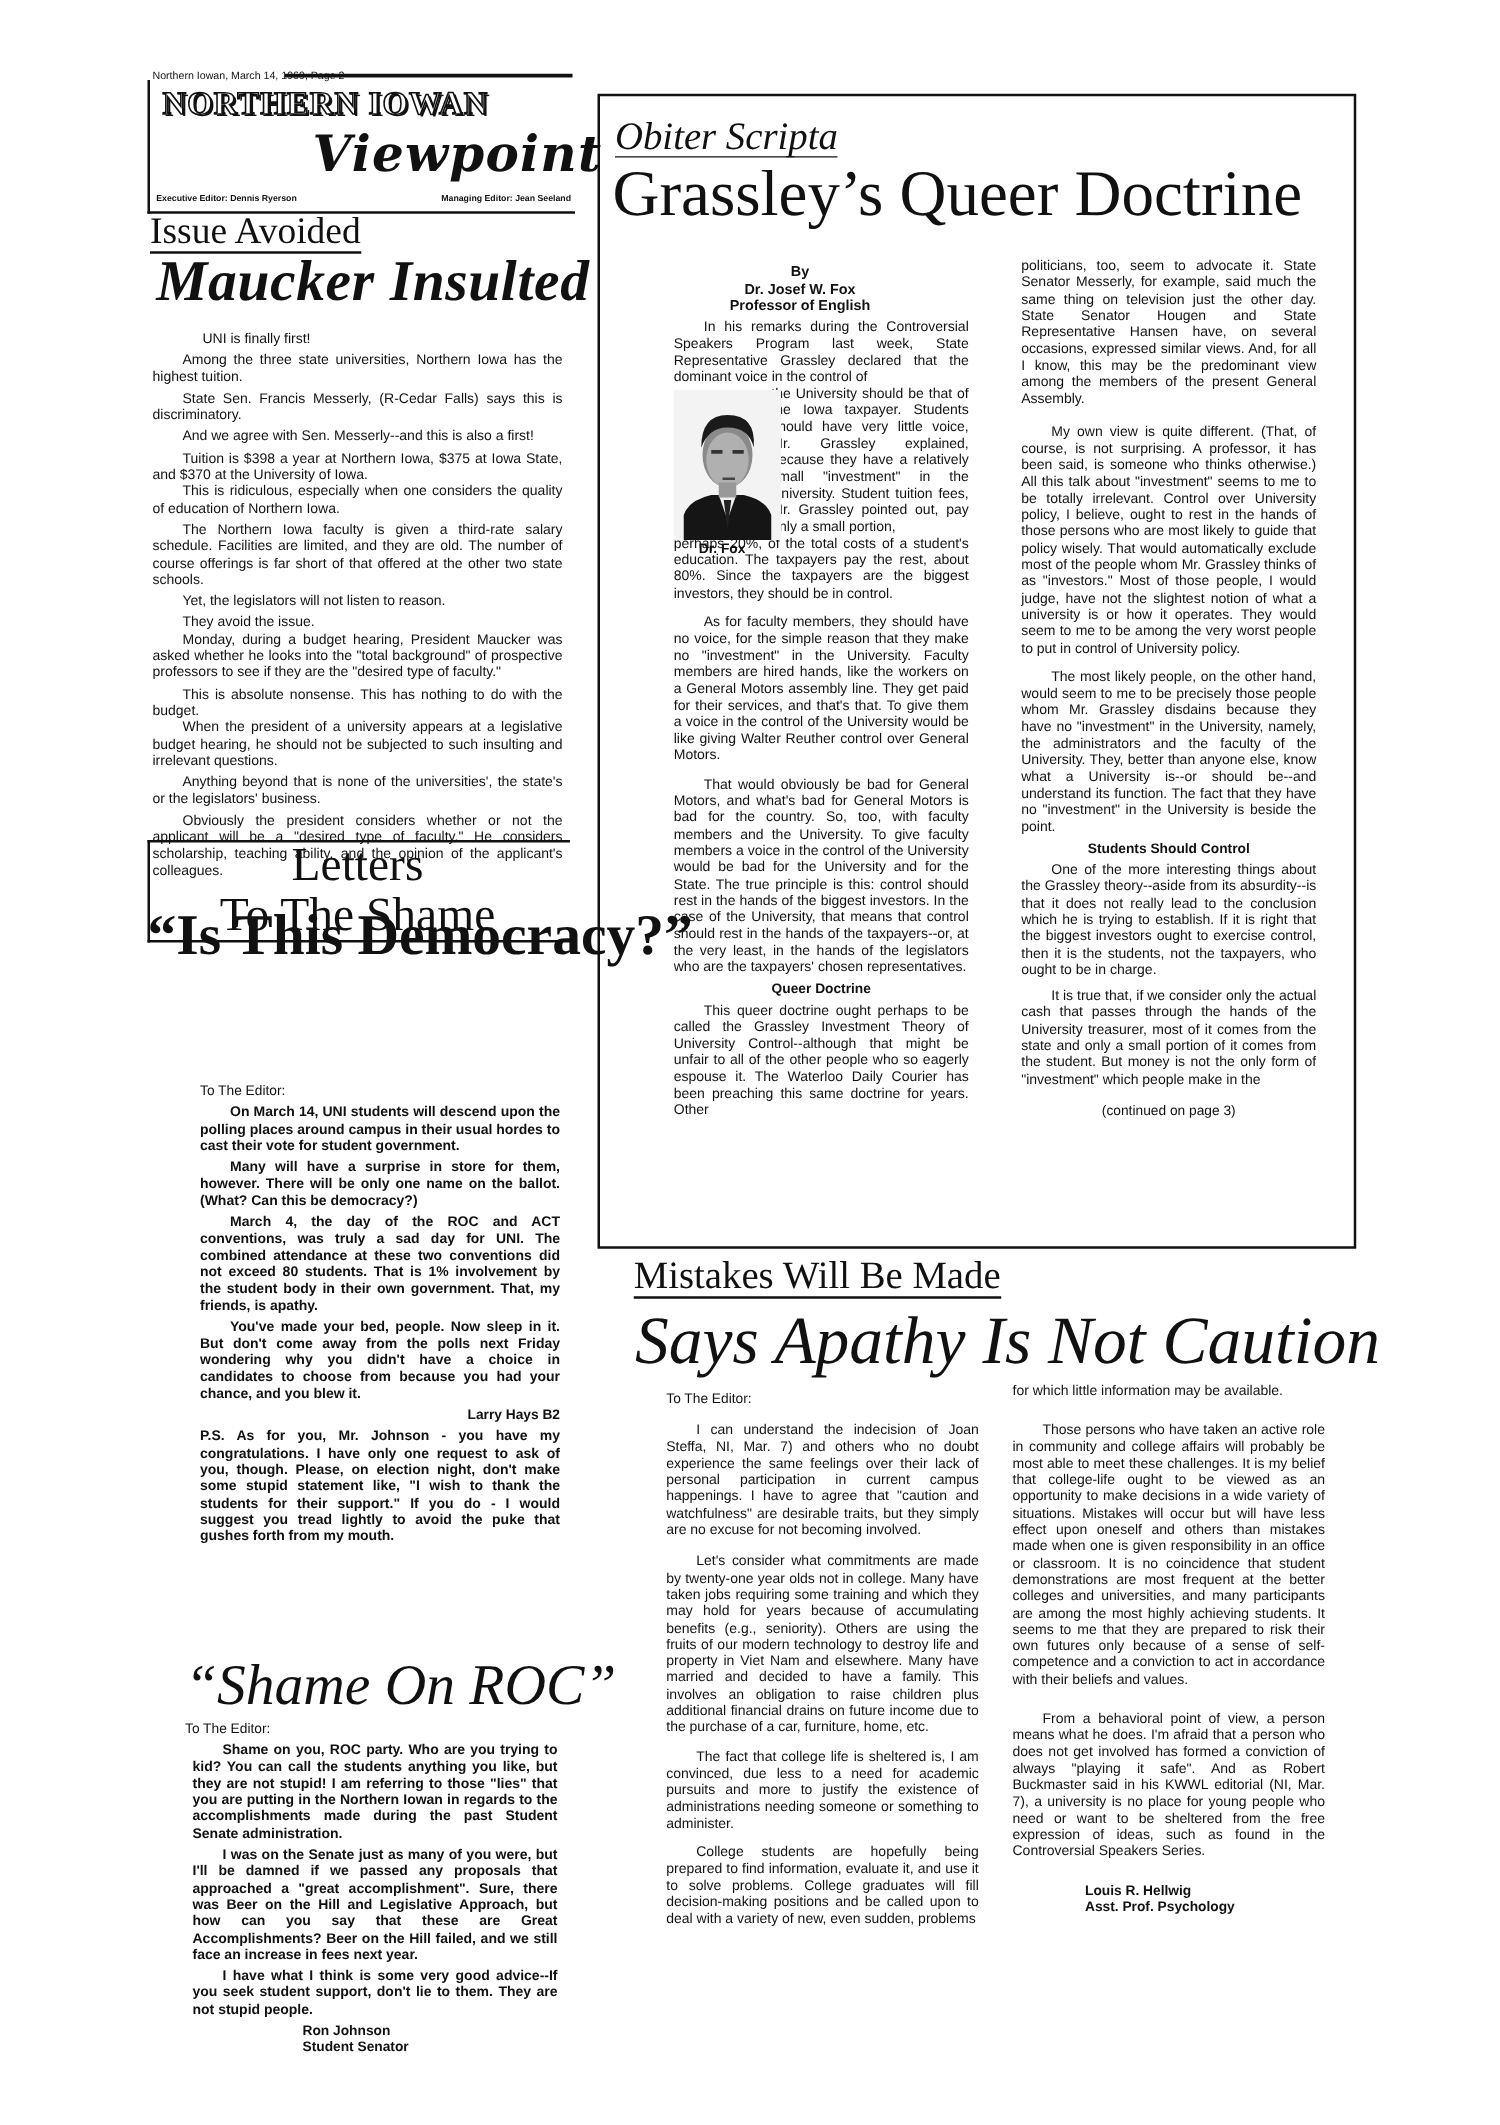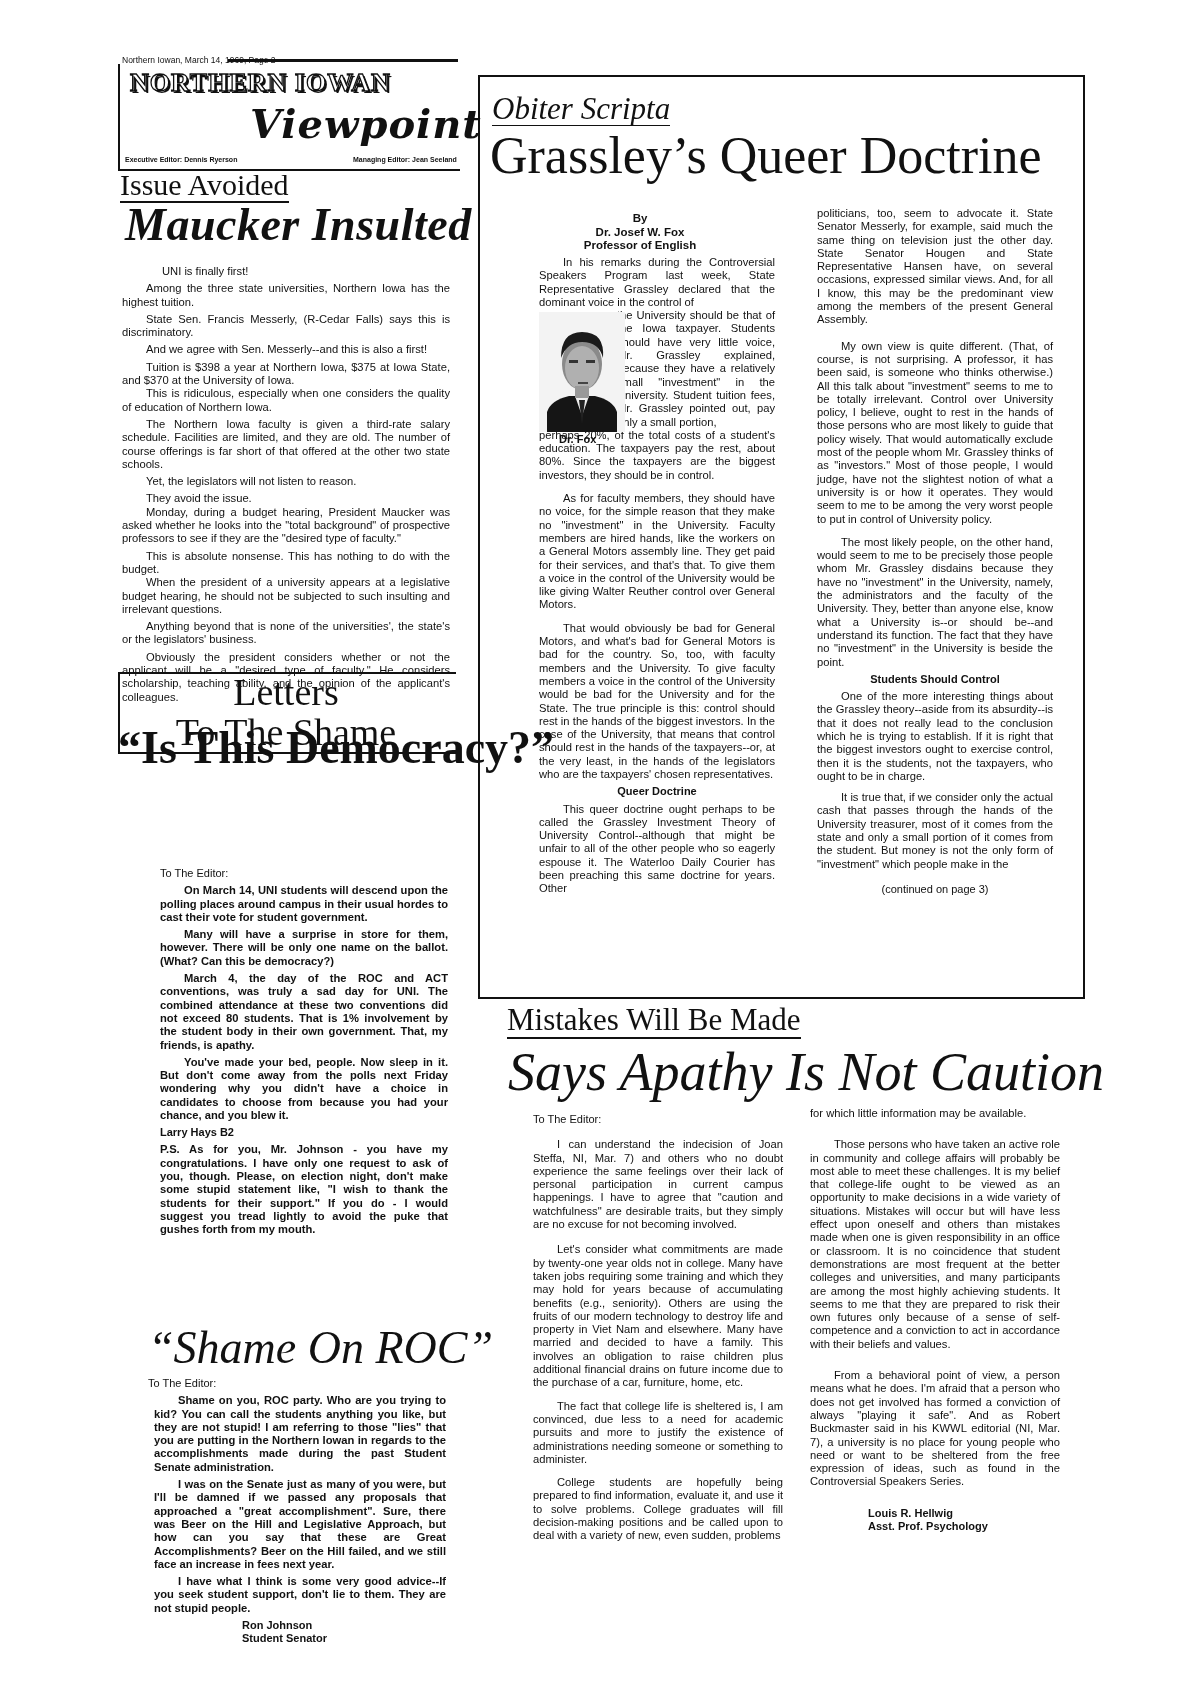--- a/index.html
+++ b/index.html
@@ -6,21 +6,21 @@
     body {
       width: 1200px; height: 1700px; position: relative; overflow: hidden;
       background: #ffffff; color: #111111;
       font-family: "Liberation Sans", sans-serif;
     }
     .abs { position: absolute; }
     .body-text { font-size: 11.2px; line-height: 13.3px; text-align: justify; }
     .body-text p { margin: 0 0 4px 0; text-indent: 24px; }
     .body-text p.noindent { text-indent: 0; }
     .bold-text { font-weight: bold; }
-    .sig { text-align: left; font-weight: bold; font-size: 11px; line-height: 13px; margin: 4px 0; text-indent: 0 !important; }
+    .sig { text-align: right; font-weight: bold; font-size: 11px; line-height: 13px; margin: 4px 0; text-indent: 0 !important; }
     .subhead { text-align: center; font-weight: bold; font-size: 11px; margin: 6px 0 3px 0; text-indent: 0 !important; }
     .serif-head { font-family: "Liberation Serif", "DejaVu Serif", serif; }
     .to-editor { font-weight: normal; font-size: 11px; margin: 0 0 6px 0; text-indent: 0 !important; }
 
     
     #masthead-line { left: 122px; top: 55px; font-size: 8.5px; }
     #masthead-rule { left: 228px; top: 59px; width: 230px; height: 3px; background: #111; }
     #masthead-box { left: 118px; top: 64px; width: 340px; height: 105px; border-left: 2px solid #111; border-bottom: 2px solid #111; }
     #nameplate-top { left: 130px; top: 68px; font-family: "Liberation Serif", serif; font-weight: bold; font-size: 26px; letter-spacing: 1px;
       color: #fff; -webkit-text-stroke: 1.3px #111; text-shadow: 2px 2px 0 #111; }

